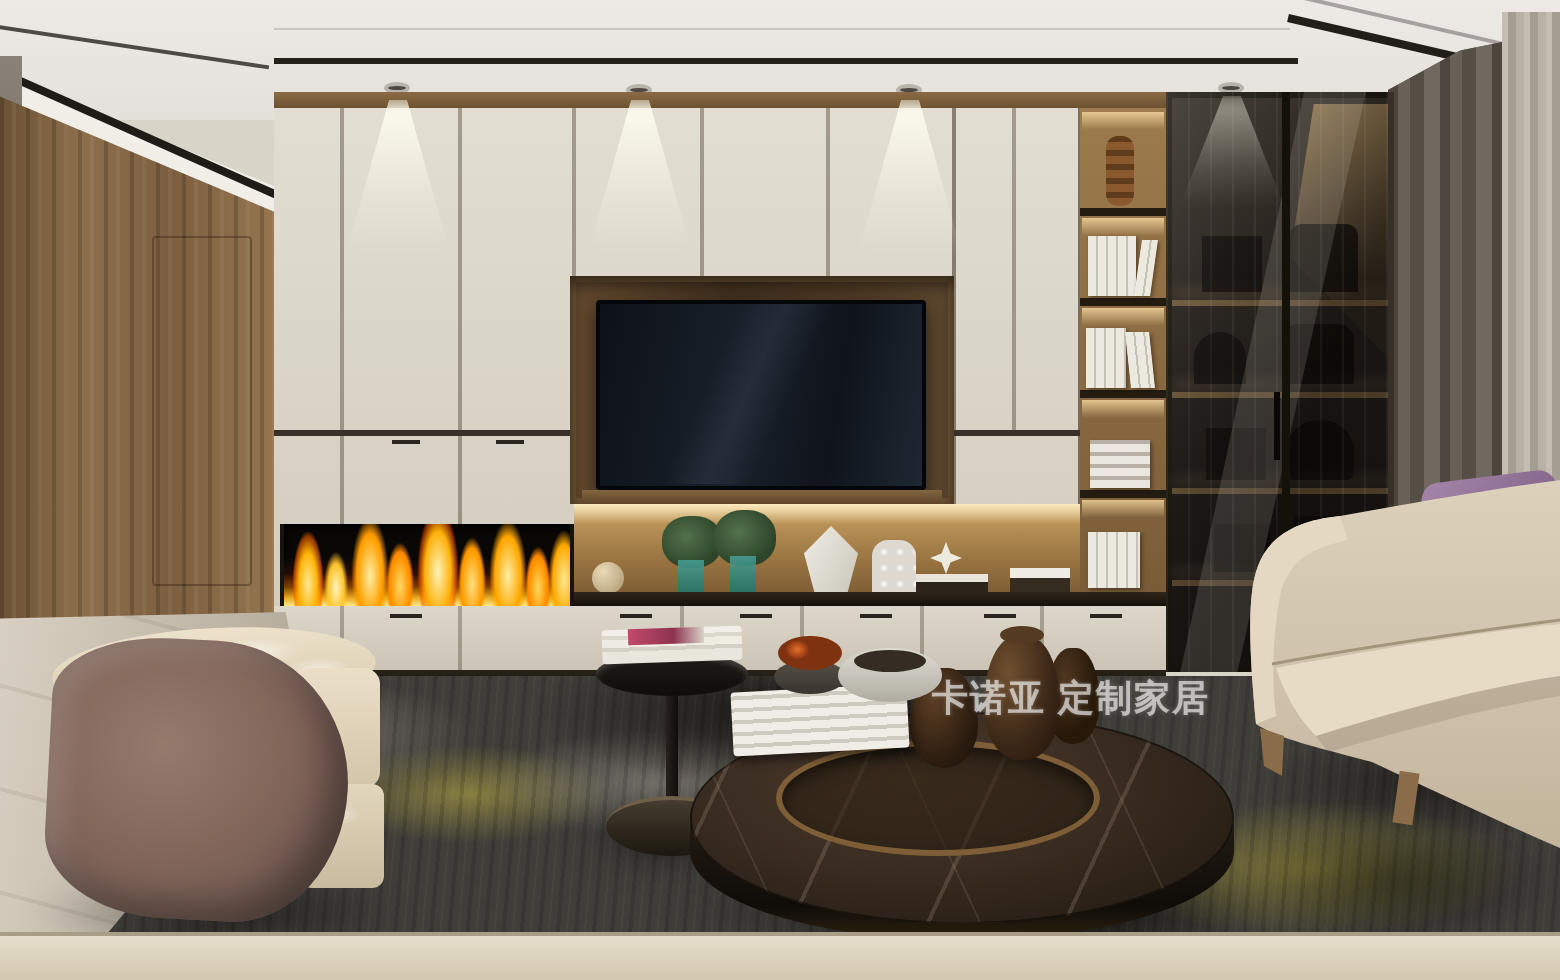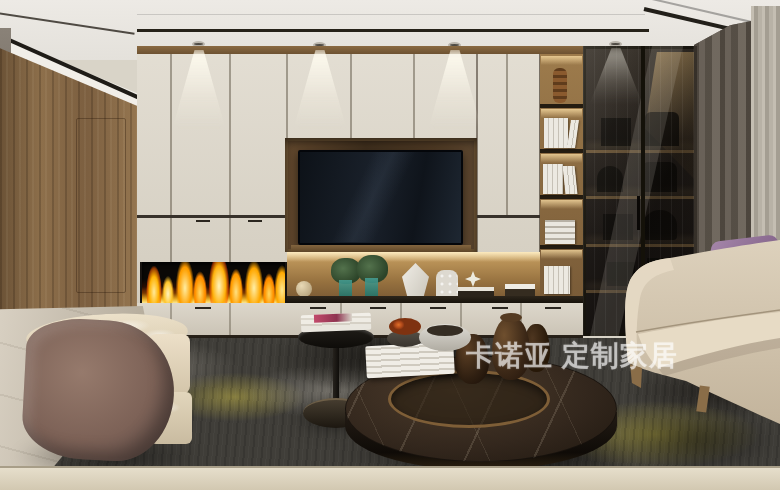--- a/index.html
+++ b/index.html
@@ -248,21 +248,21 @@
      background:linear-gradient(#dedbd4,#b0aca2);}
   .bowl-white-in{left:427px;top:325px;width:36px;height:11px;border-radius:50%;background:#352d23;z-index:17;}
 
   
   .sofa-svg{left:600px;top:228px;width:180px;height:247px;z-index:30;}
 
   
   .fg-strip{left:0;top:466px;width:780px;height:24px;z-index:40;
      background:linear-gradient(#e6decb,#d2c8b1);border-top:2px solid #a89e88;}
   .watermark{left:466px;top:337px;width:220px;height:40px;z-index:60;
-     color:rgba(255,255,255,.6);font-size:28px;font-weight:700;letter-spacing:1px;
+     color:rgba(255,255,255,.6);font-size:18px;font-weight:700;letter-spacing:1px;
      white-space:nowrap;text-shadow:0 0 2px rgba(255,255,255,.25);
      font-family:"Liberation Sans",sans-serif;}
 </style>
 </head>
 <body>
 
 <div class="stage">
 
   <div class="ceiling"></div>
   <div class="ceil-step-mid"></div>

